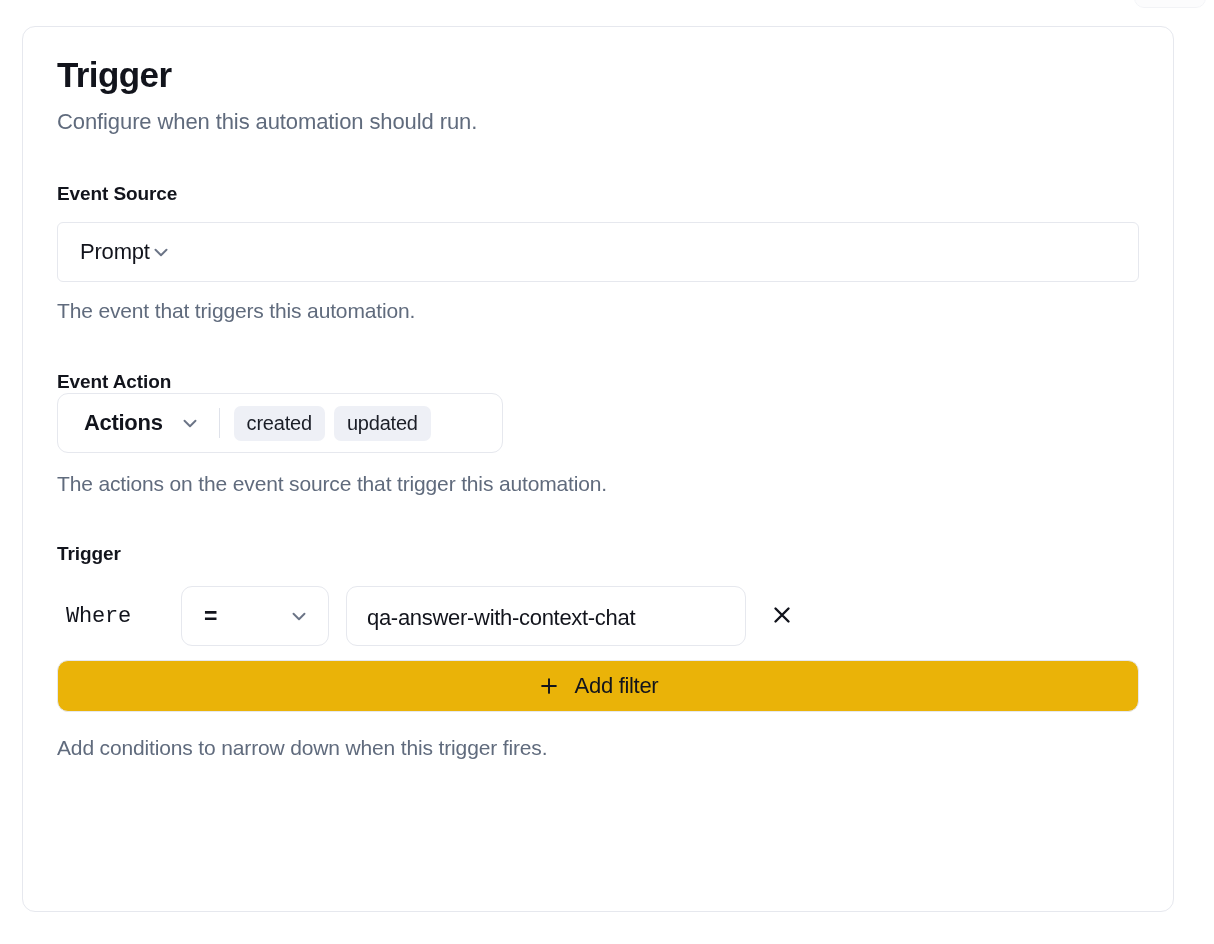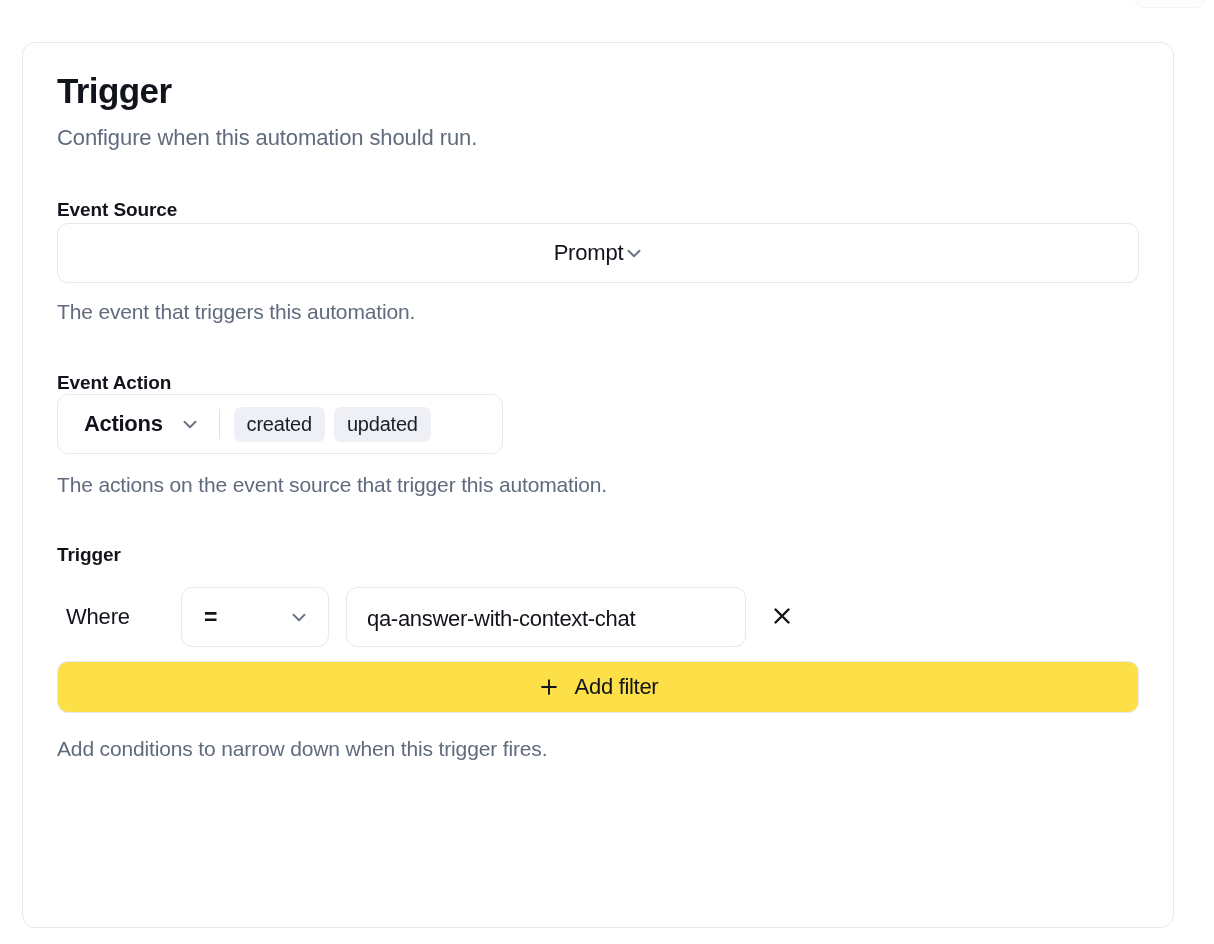--- a/index.html
+++ b/index.html
@@ -29,21 +29,21 @@
     height: 22px;
     border: 1px solid #e9ebf0;
     border-radius: 10px;
     background: #fbfbfd;
     opacity: .55;
   }
 
   .card {
     position: absolute;
     left: 22px;
-    top: 42px;
+    top: 26px;
     width: 1152px;
     height: 886px;
     background: #ffffff;
     border: 1px solid #e6e8ee;
     border-radius: 13px;
     padding: 28px 34px 0 34px;
   }
 
   .card-title {
     font-size: 35px;
@@ -72,29 +72,29 @@
     font-size: 21px;
     font-weight: 400;
     color: #606b7d;
     letter-spacing: -0.15px;
   }
 
   
   .group-event-source { margin-top: 48px; }
 
   .select-box {
-    margin-top: 2px;
+    margin-top: 17px;
     height: 60px;
     width: 100%;
     border: 1px solid #e6e8ee;
-    border-radius: 11px;
+    border-radius: 6px;
     background: #fff;
     display: flex;
     align-items: center;
-    justify-content: center;
+    justify-content: flex-start;
     padding: 0 19px 0 22px;
   }
   .select-value {
     font-size: 22px;
     color: #12141c;
     letter-spacing: -0.2px;
   }
 
   .chev {
     width: 22px;
@@ -160,20 +160,21 @@
     display: flex;
     align-items: center;
     gap: 0;
   }
   .where-label {
     font-size: 22px;
     color: #12141c;
     letter-spacing: -0.2px;
     width: 124px;
     padding-left: 9px;
+    font-family: Liberation Mono, monospace;
   }
   .filter-select {
     height: 60px;
     border: 1px solid #e6e8ee;
     border-radius: 11px;
     background: #fff;
     display: flex;
     align-items: center;
     justify-content: space-between;
     padding: 0 18px 0 22px;
@@ -214,21 +215,21 @@
   .remove-btn svg path {
     stroke: #12141c; stroke-width: 2.4; stroke-linecap: round; fill: none;
   }
 
   .add-filter {
     margin-top: 14px;
     height: 52px;
     width: 100%;
     border: 1px solid #e6e8ee;
     border-radius: 11px;
-    background: #fde047;
+    background: #eab308;
     display: flex;
     align-items: center;
     justify-content: center;
     gap: 15px;
     cursor: pointer;
   }
   .plus-icon { width: 22px; height: 22px; display: block; }
   .plus-icon path { stroke: #12141c; stroke-width: 2.1; stroke-linecap: round; fill: none; }
   .add-filter-label {
     font-size: 22px;

